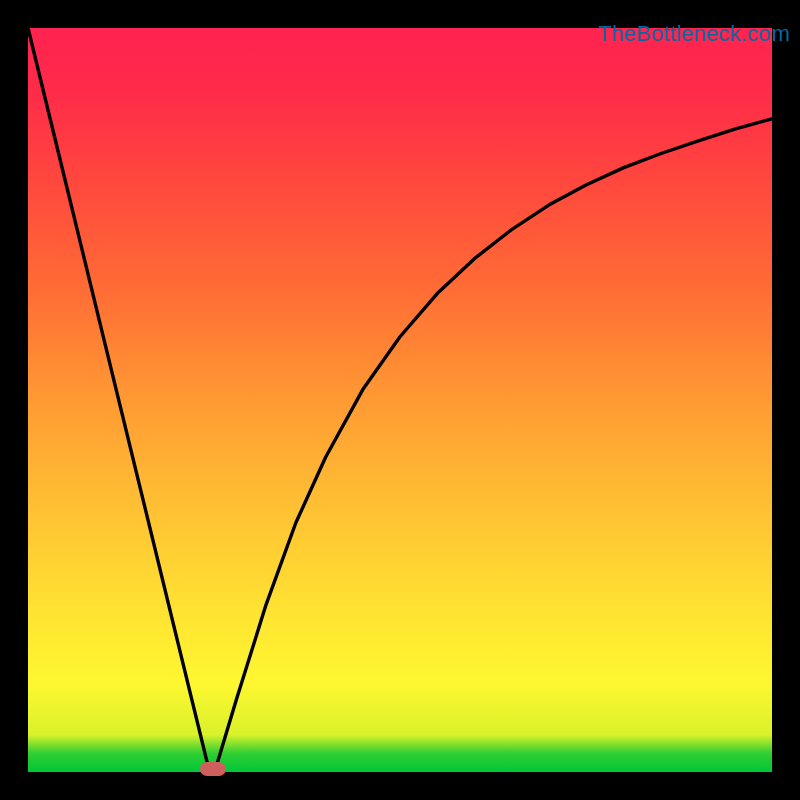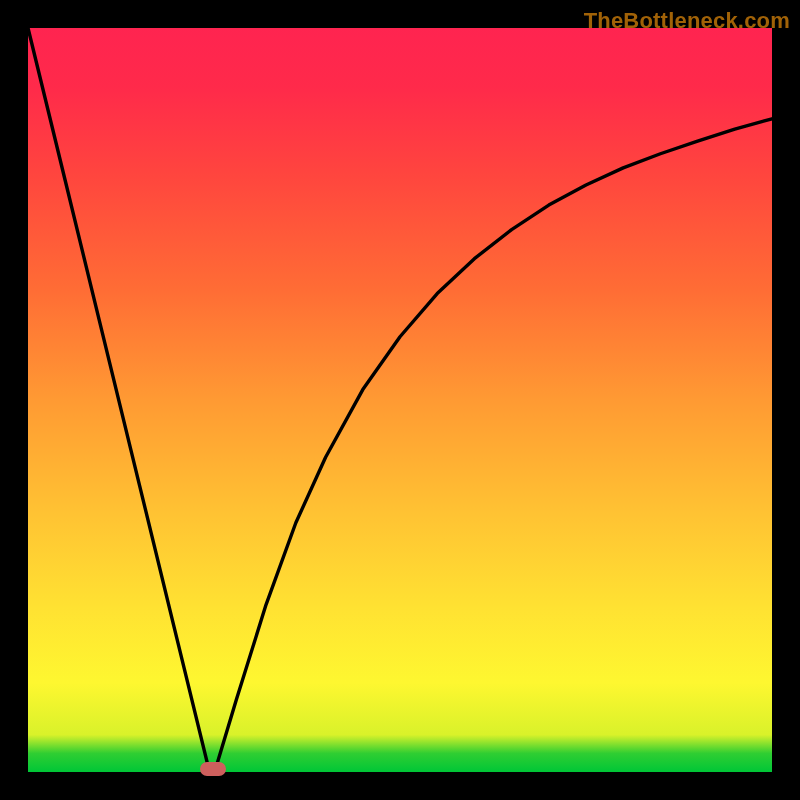--- a/index.html
+++ b/index.html
@@ -35,26 +35,26 @@
       #ffc233 35%,
       #ff9a33 50%,
       #ff6c35 65%,
       #ff463e 80%,
       #ff2a4a 92%,
       #ff2450 100%
     );
   }
   .watermark {
     position: absolute;
-    top: 8px;
+    top: 21px;
     right: 10px;
     font-family: Arial, Helvetica, sans-serif;
     font-size: 22px;
-    font-weight: 700;
-    color: #a16207;
+    font-weight: 400;
+    color: #0369a1;
     letter-spacing: 0.2px;
     user-select: none;
   }
   .marker {
     position: absolute;
     width: 26px;
     height: 14px;
     border-radius: 7px;
     background: #ce5f5d;
     transform: translate(-50%, -50%);

